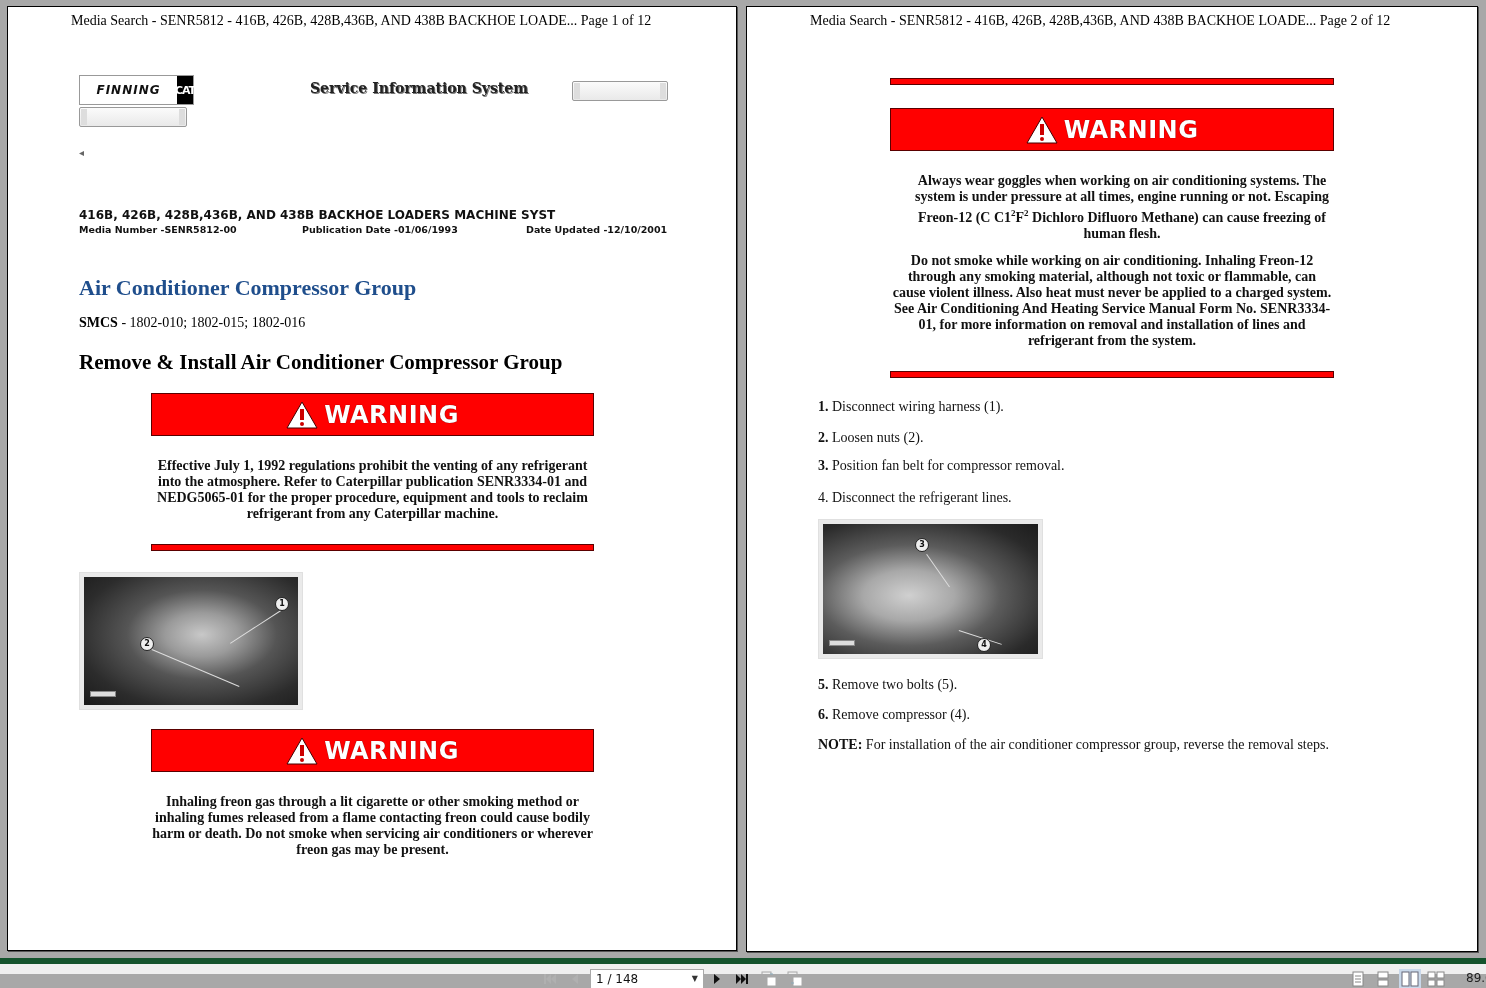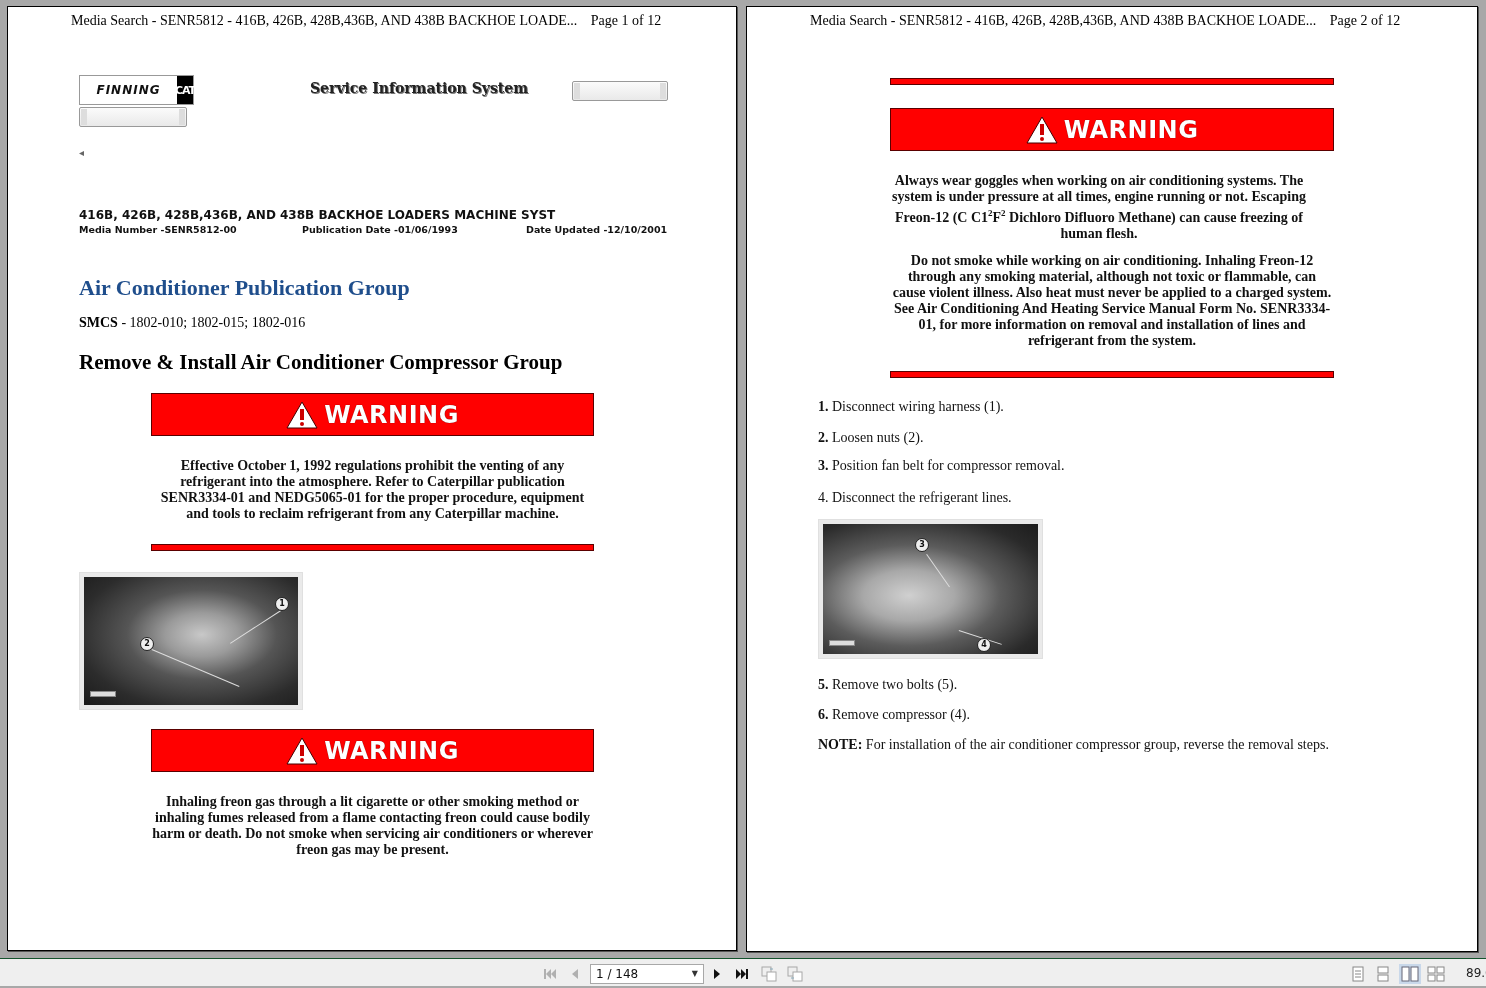--- a/index.html
+++ b/index.html
@@ -4,21 +4,21 @@
 <style>
   * { box-sizing: border-box; margin: 0; padding: 0; }
   html, body { width: 1486px; height: 988px; overflow: hidden; background: #a8a8a8; font-family: "Liberation Serif", serif; }
   .viewer { position: absolute; left: 0; top: 0; width: 1486px; height: 958px; background: #a8a8a8; }
   .page { position: absolute; top: 6px; background: #fff; border: 1px solid #000; box-shadow: 1px 1px 0 #555; overflow: hidden; }
   #page1 { left: 7px; width: 730px; height: 945px; }
   #page2 { left: 746px; width: 732px; height: 946px; }
   .page-header { position: absolute; top: 6px; width: 100%; font-size: 14px; color: #000; white-space: nowrap; }
   #page1 .page-header { left: 63px; }
   #page2 .page-header { left: 63px; }
-  .page-header .pg { margin-left: 10px; }
+  .page-header .pg { margin-left: 0; }
 
   
   .logo { position: absolute; left: 71px; top: 68px; width: 115px; height: 30px; border: 1px solid #999; background: #fff; display: flex; align-items: stretch; }
   .logo .finning { flex: 1; font-family: "DejaVu Sans", sans-serif; font-weight: bold; font-style: italic; font-size: 12px; letter-spacing: 1px; display: flex; align-items: center; justify-content: center; color: #111; }
   .logo .cat { width: 16px; background: #000; color: #fff; font-family: "DejaVu Sans", sans-serif; font-weight: bold; font-size: 11px; display: flex; align-items: center; justify-content: center; letter-spacing: -1px; }
   .sis-title { position: absolute; left: 302px; top: 73px; font-family: "DejaVu Serif", serif; font-weight: bold; font-size: 14px; color: #222; text-shadow: 1px 1px 0 #777; }
   .fake-btn { position: absolute; height: 20px; border: 1px solid #999; border-radius: 2px; background: linear-gradient(to bottom, #fbfbfb, #e9e9e9); }
   .fake-btn::before, .fake-btn::after { content: ""; position: absolute; top: 1px; bottom: 1px; width: 6px; background: #ddd; }
   .fake-btn::before { left: 1px; } .fake-btn::after { right: 1px; }
   #btn-top-right { left: 564px; top: 74px; width: 96px; }
@@ -53,29 +53,29 @@
   .photo .inner { position: absolute; inset: 4px; background: radial-gradient(ellipse at 55% 45%, #c8c8c8 0%, #9a9a9a 22%, #555 45%, #2c2c2c 75%, #1a1a1a 100%); }
   .photo .callout { position: absolute; width: 14px; height: 14px; border-radius: 50%; background: #eee; border: 1px solid #222; font-family: "DejaVu Sans", sans-serif; font-size: 8px; font-weight: bold; text-align: center; line-height: 12px; color: #111; }
   .photo .leader { position: absolute; height: 1px; background: #ddd; transform-origin: 0 0; }
   .photo .tag { position: absolute; left: 10px; bottom: 12px; width: 26px; height: 6px; background: #ddd; border: 1px solid #888; }
   #photo1 { left: 71px; top: 565px; width: 224px; height: 138px; }
   #photo2 { left: 71px; top: 512px; width: 225px; height: 140px; }
 
   
   #p2-bar-top { left: 143px; top: 71px; width: 444px; }
   #p2-warn { left: 143px; top: 101px; width: 444px; height: 43px; }
-  #p2-warn-text1 { left: 130px; top: 166px; width: 444px; }
+  #p2-warn-text1 { left: 153px; top: 166px; width: 444px; }
   #p2-warn-text2 { left: 143px; top: 246px; width: 444px; }
   #p2-bar-bottom { left: 143px; top: 364px; width: 444px; }
   .steps { position: absolute; left: 71px; font-size: 14px; color: #111; }
   .steps b { font-weight: bold; }
   sup { font-size: 9px; }
 
   
-  .toolbar { position: absolute; left: 0; top: 958px; width: 1486px; height: 28px; background: #efefef; border-top: 1px solid #14532d; }
+  .toolbar { position: absolute; left: 0; top: 958px; width: 1486px; height: 16px; background: #efefef; border-top: 6px solid #14532d; }
   .tb-icon { position: absolute; top: 7px; width: 16px; height: 16px; display: flex; align-items: center; justify-content: center; font-size: 12px; cursor: pointer; }
   .tb-icon.disabled { color: #a8a8a8; }
   .page-select { position: absolute; left: 590px; top: 5px; width: 114px; height: 20px; background: #fff; border: 1px solid #a8a8a8; font-family: "DejaVu Sans", sans-serif; font-size: 12px; line-height: 18px; padding-left: 5px; color: #111; }
   .page-select .caret { position: absolute; right: 5px; top: 0; font-size: 8px; color: #333; }
   .view-btn { position: absolute; top: 5px; width: 22px; height: 20px; display: flex; align-items: center; justify-content: center; }
   .view-btn.active { background: #c9d8ea; }
   .zoom-level { position: absolute; left: 1466px; top: 7px; font-family: "DejaVu Sans", sans-serif; font-size: 12px; color: #222; white-space: nowrap; }
 </style>
 </head>
 <body>
@@ -99,33 +99,33 @@
 
     <div class="doc-meta">
       <div class="t2">416B, 426B, 428B,436B, AND 438B BACKHOE LOADERS MACHINE SYST</div>
       <div class="t3">
         <span>Media Number -SENR5812-00</span>
         <span>Publication Date -01/06/1993</span>
         <span>Date Updated -12/10/2001</span>
       </div>
     </div>
 
-    <div class="section-title">Air Conditioner Publication Group</div>
+    <div class="section-title">Air Conditioner Compressor Group</div>
     <div class="smcs"><b>SMCS</b><span> - 1802-010; 1802-015; 1802-016</span></div>
     <div class="proc-title">Remove &amp; Install Air Conditioner Compressor Group</div>
 
     <div class="warn-banner" id="p1-warn1">
       <svg viewBox="0 0 32 28">
           <path d="M16 1 L31 27 L1 27 Z" fill="#fff" stroke="#400" stroke-width="1"></path>
           <rect x="14" y="8" width="4" height="11" fill="#c00"></rect>
           <circle cx="16" cy="23" r="2" fill="#c00"></circle>
         </svg>
       <span class="wtext">WARNING</span>
     </div>
-    <div class="warn-text" id="p1-warn1-text">Effective October 1, 1992 regulations prohibit the venting of any refrigerant into the atmosphere. Refer to Caterpillar publication SENR3334-01 and NEDG5065-01 for the proper procedure, equipment and tools to reclaim refrigerant from any Caterpillar machine.</div>
+    <div class="warn-text" id="p1-warn1-text">Effective July 1, 1992 regulations prohibit the venting of any refrigerant into the atmosphere. Refer to Caterpillar publication SENR3334-01 and NEDG5065-01 for the proper procedure, equipment and tools to reclaim refrigerant from any Caterpillar machine.</div>
     <div class="red-bar" id="p1-bar1"></div>
 
     <div class="photo" id="photo1">
       <div class="inner"></div>
       <div class="leader" style="left:150px;top:70px;width:60px;transform:rotate(-33deg);"></div>
       <div class="leader" style="left:72px;top:76px;width:95px;transform:rotate(23deg);"></div>
       <div class="callout" style="left:195px;top:24px;">1</div>
       <div class="callout" style="left:60px;top:64px;">2</div>
       <div class="tag"></div>
     </div>

